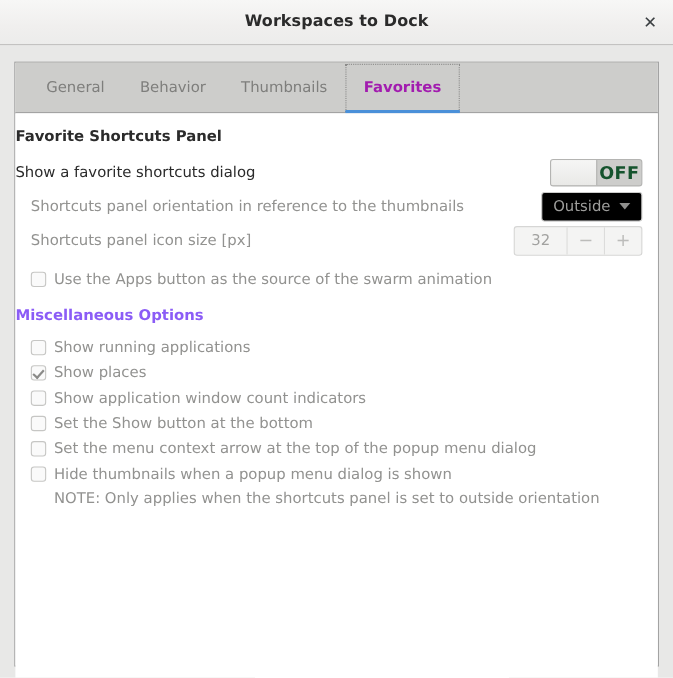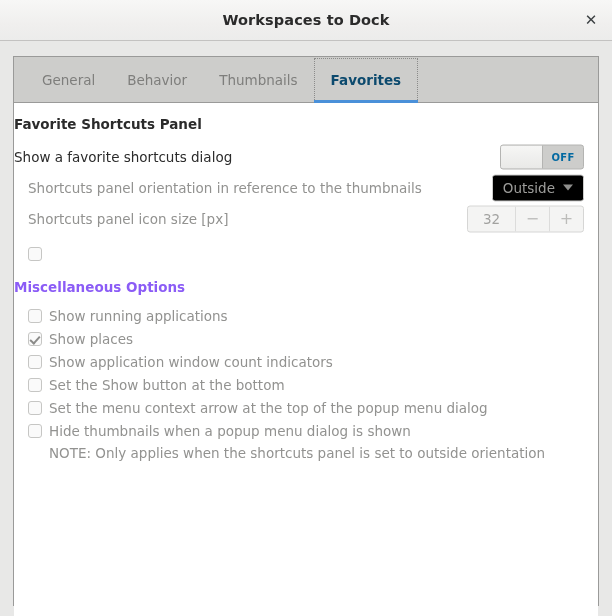--- a/index.html
+++ b/index.html
@@ -91,21 +91,21 @@
     display: flex;
     align-items: center;
     padding: 0 16px;
     font-size: 13.5px;
     color: #7e7e7c;
     box-sizing: border-box;
     cursor: default;
     white-space: nowrap;
   }
   .tab.active {
-    color: #0c4a6e;
+    color: #a21caf;
     font-weight: bold;
     border: 1px dotted #8b8b8a;
     margin: 1px 0 0 0;
   }
   .tab.active::after {
     content: "";
     position: absolute;
     left: -1px;
     right: -1px;
     bottom: -2px;
@@ -177,23 +177,23 @@
     width: 42px;
     background: linear-gradient(to bottom, #f6f6f5, #e9e9e7);
     border-right: 1px solid #b4b4b2;
     box-sizing: border-box;
   }
   .switch-label {
     flex: 1;
     display: flex;
     align-items: center;
     justify-content: center;
-    font-size: 10px;
-    font-weight: bold;
-    color: #0369a1;
+    font-size: 16px;
+    font-weight: bold;
+    color: #14532d;
     letter-spacing: 0.3px;
   }
 
   
   .dropdown {
     min-width: 90px;
     height: 27px;
     border: 1px solid #cccccb;
     border-radius: 3px;
     background: #000000;
@@ -343,20 +343,21 @@
             <div class="spin-btn">−</div>
             <div class="spin-btn">+</div>
           </div>
         </div>
       </div>
 
       <div class="small-gap"></div>
 
       <div class="check-row row-indent">
         <div class="checkbox"></div>
+        <div class="check-label">Use the Apps button as the source of the swarm animation</div>
       </div>
 
       <div class="group-gap"></div>
 
       <div class="section-heading dim">Miscellaneous Options</div>
 
       <div class="check-row row-indent">
         <div class="checkbox"></div>
         <div class="check-label">Show running applications</div>
       </div>

